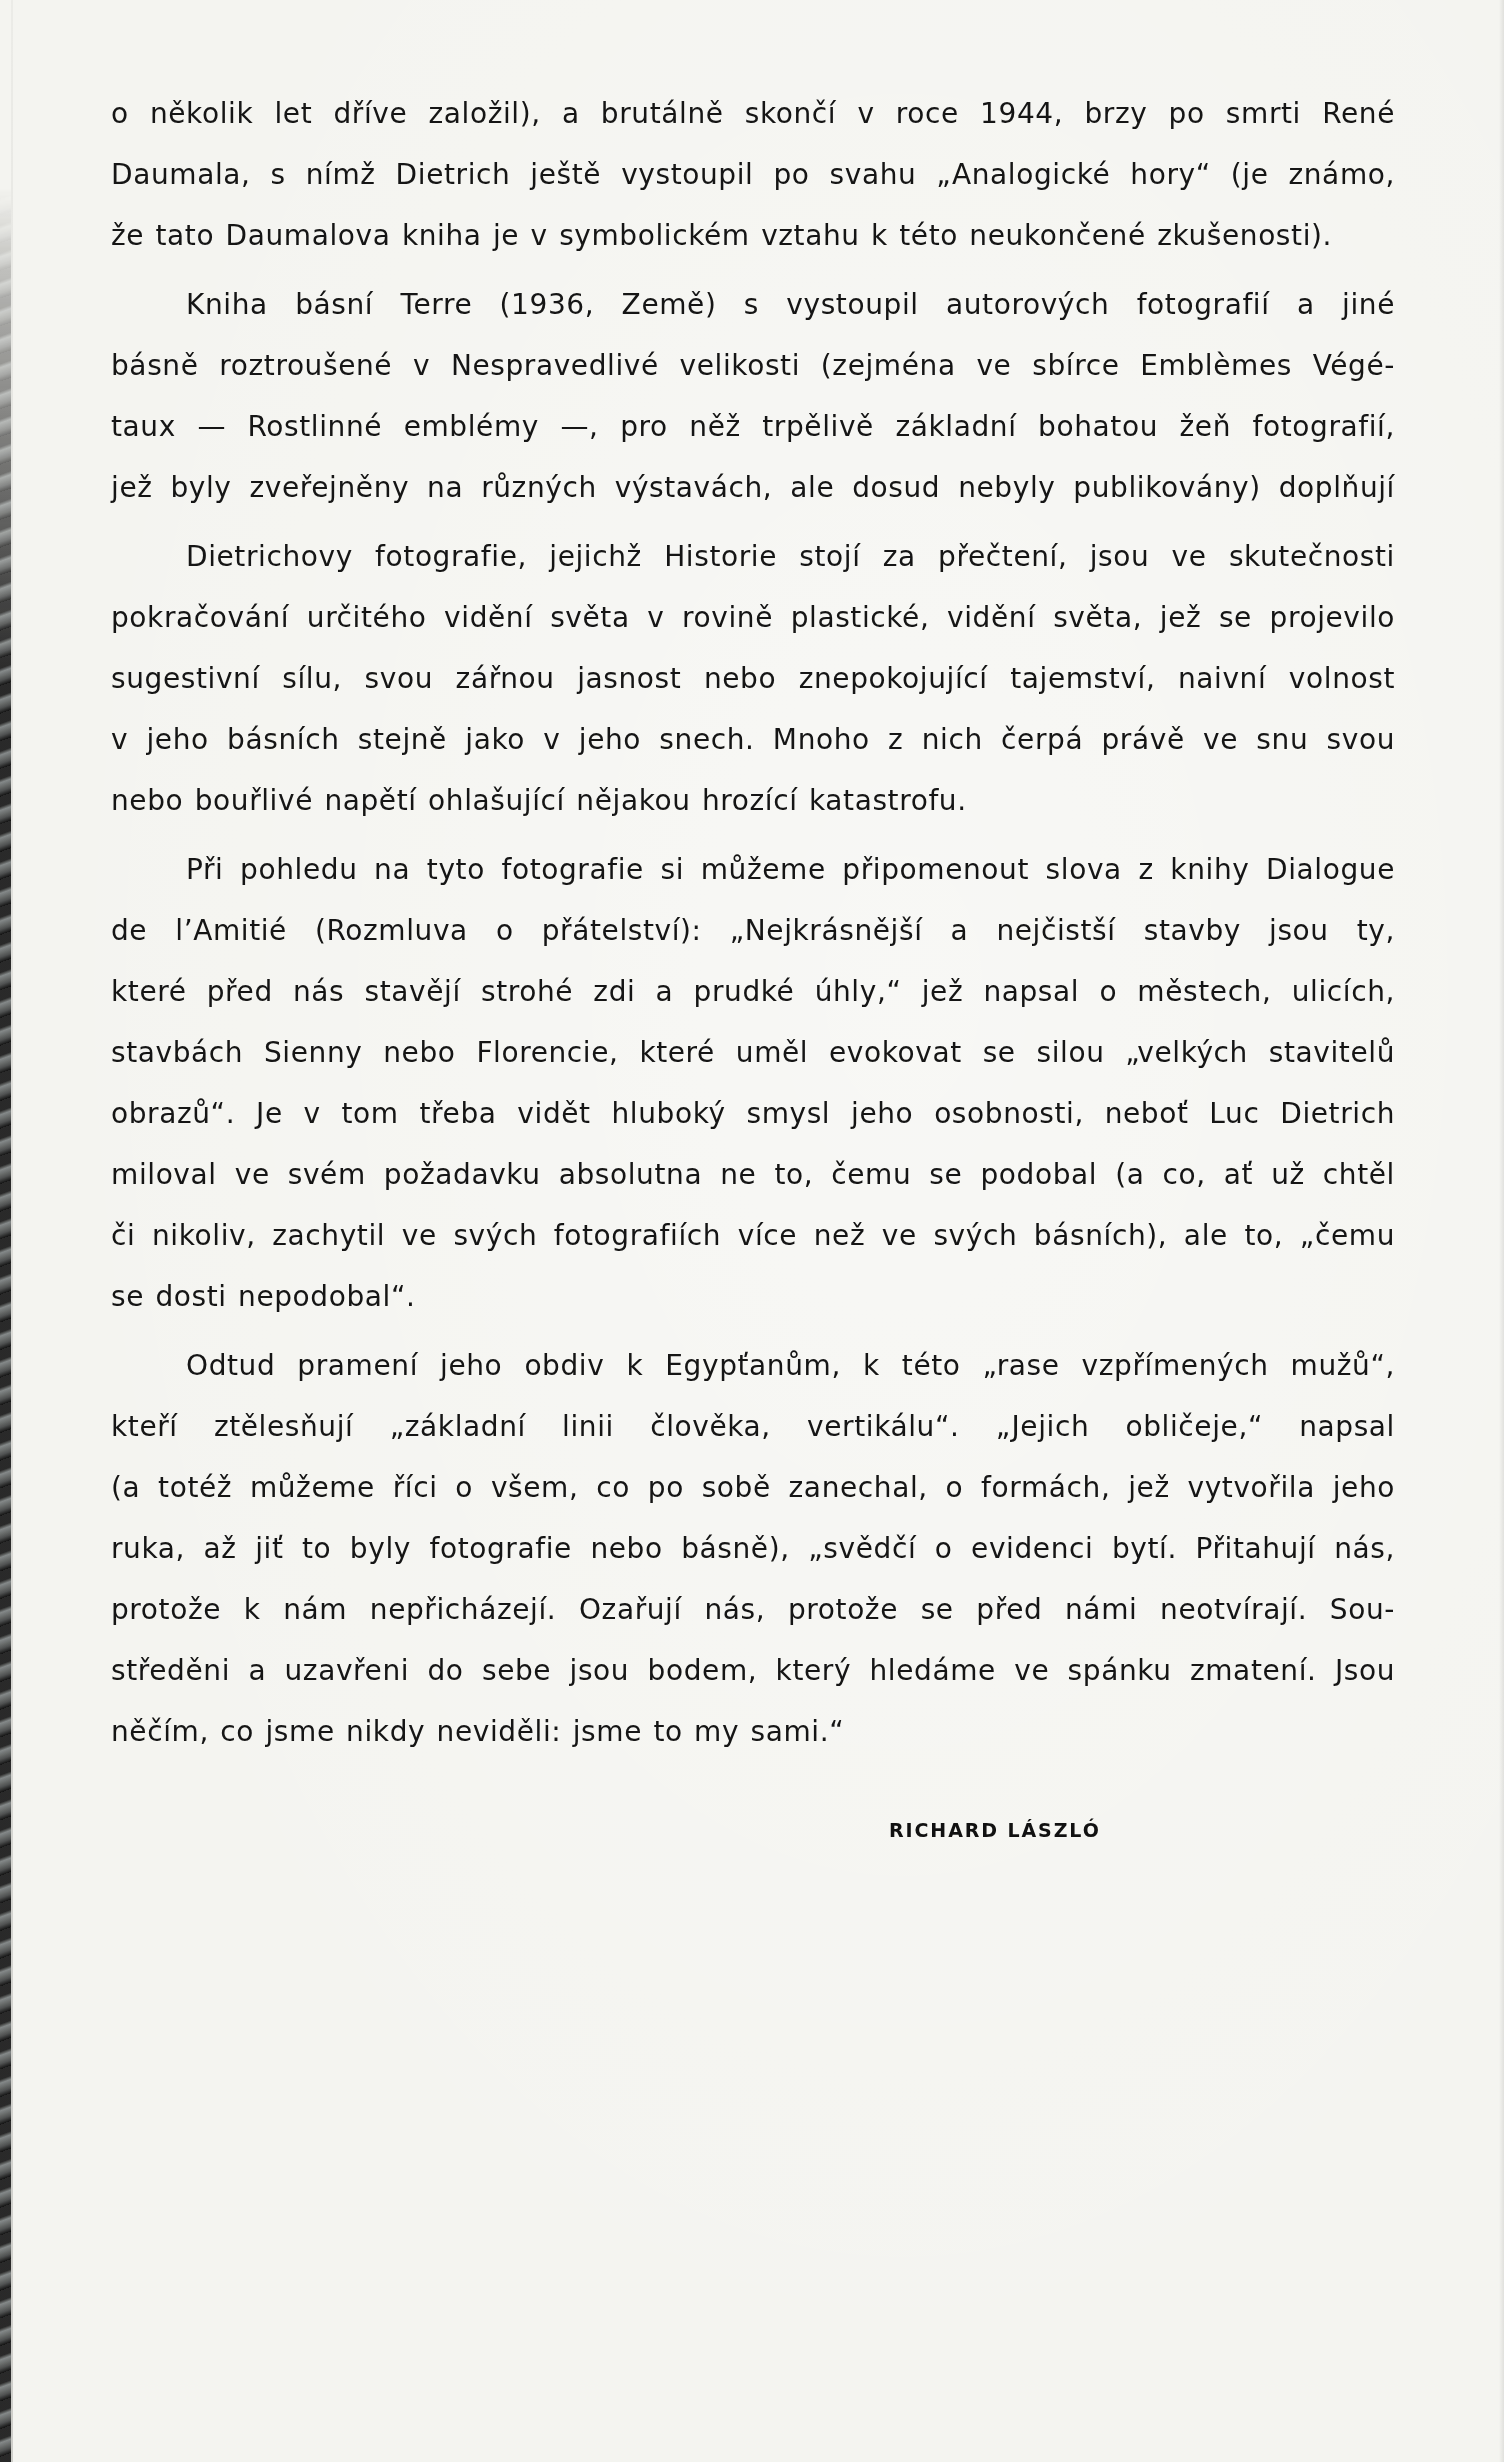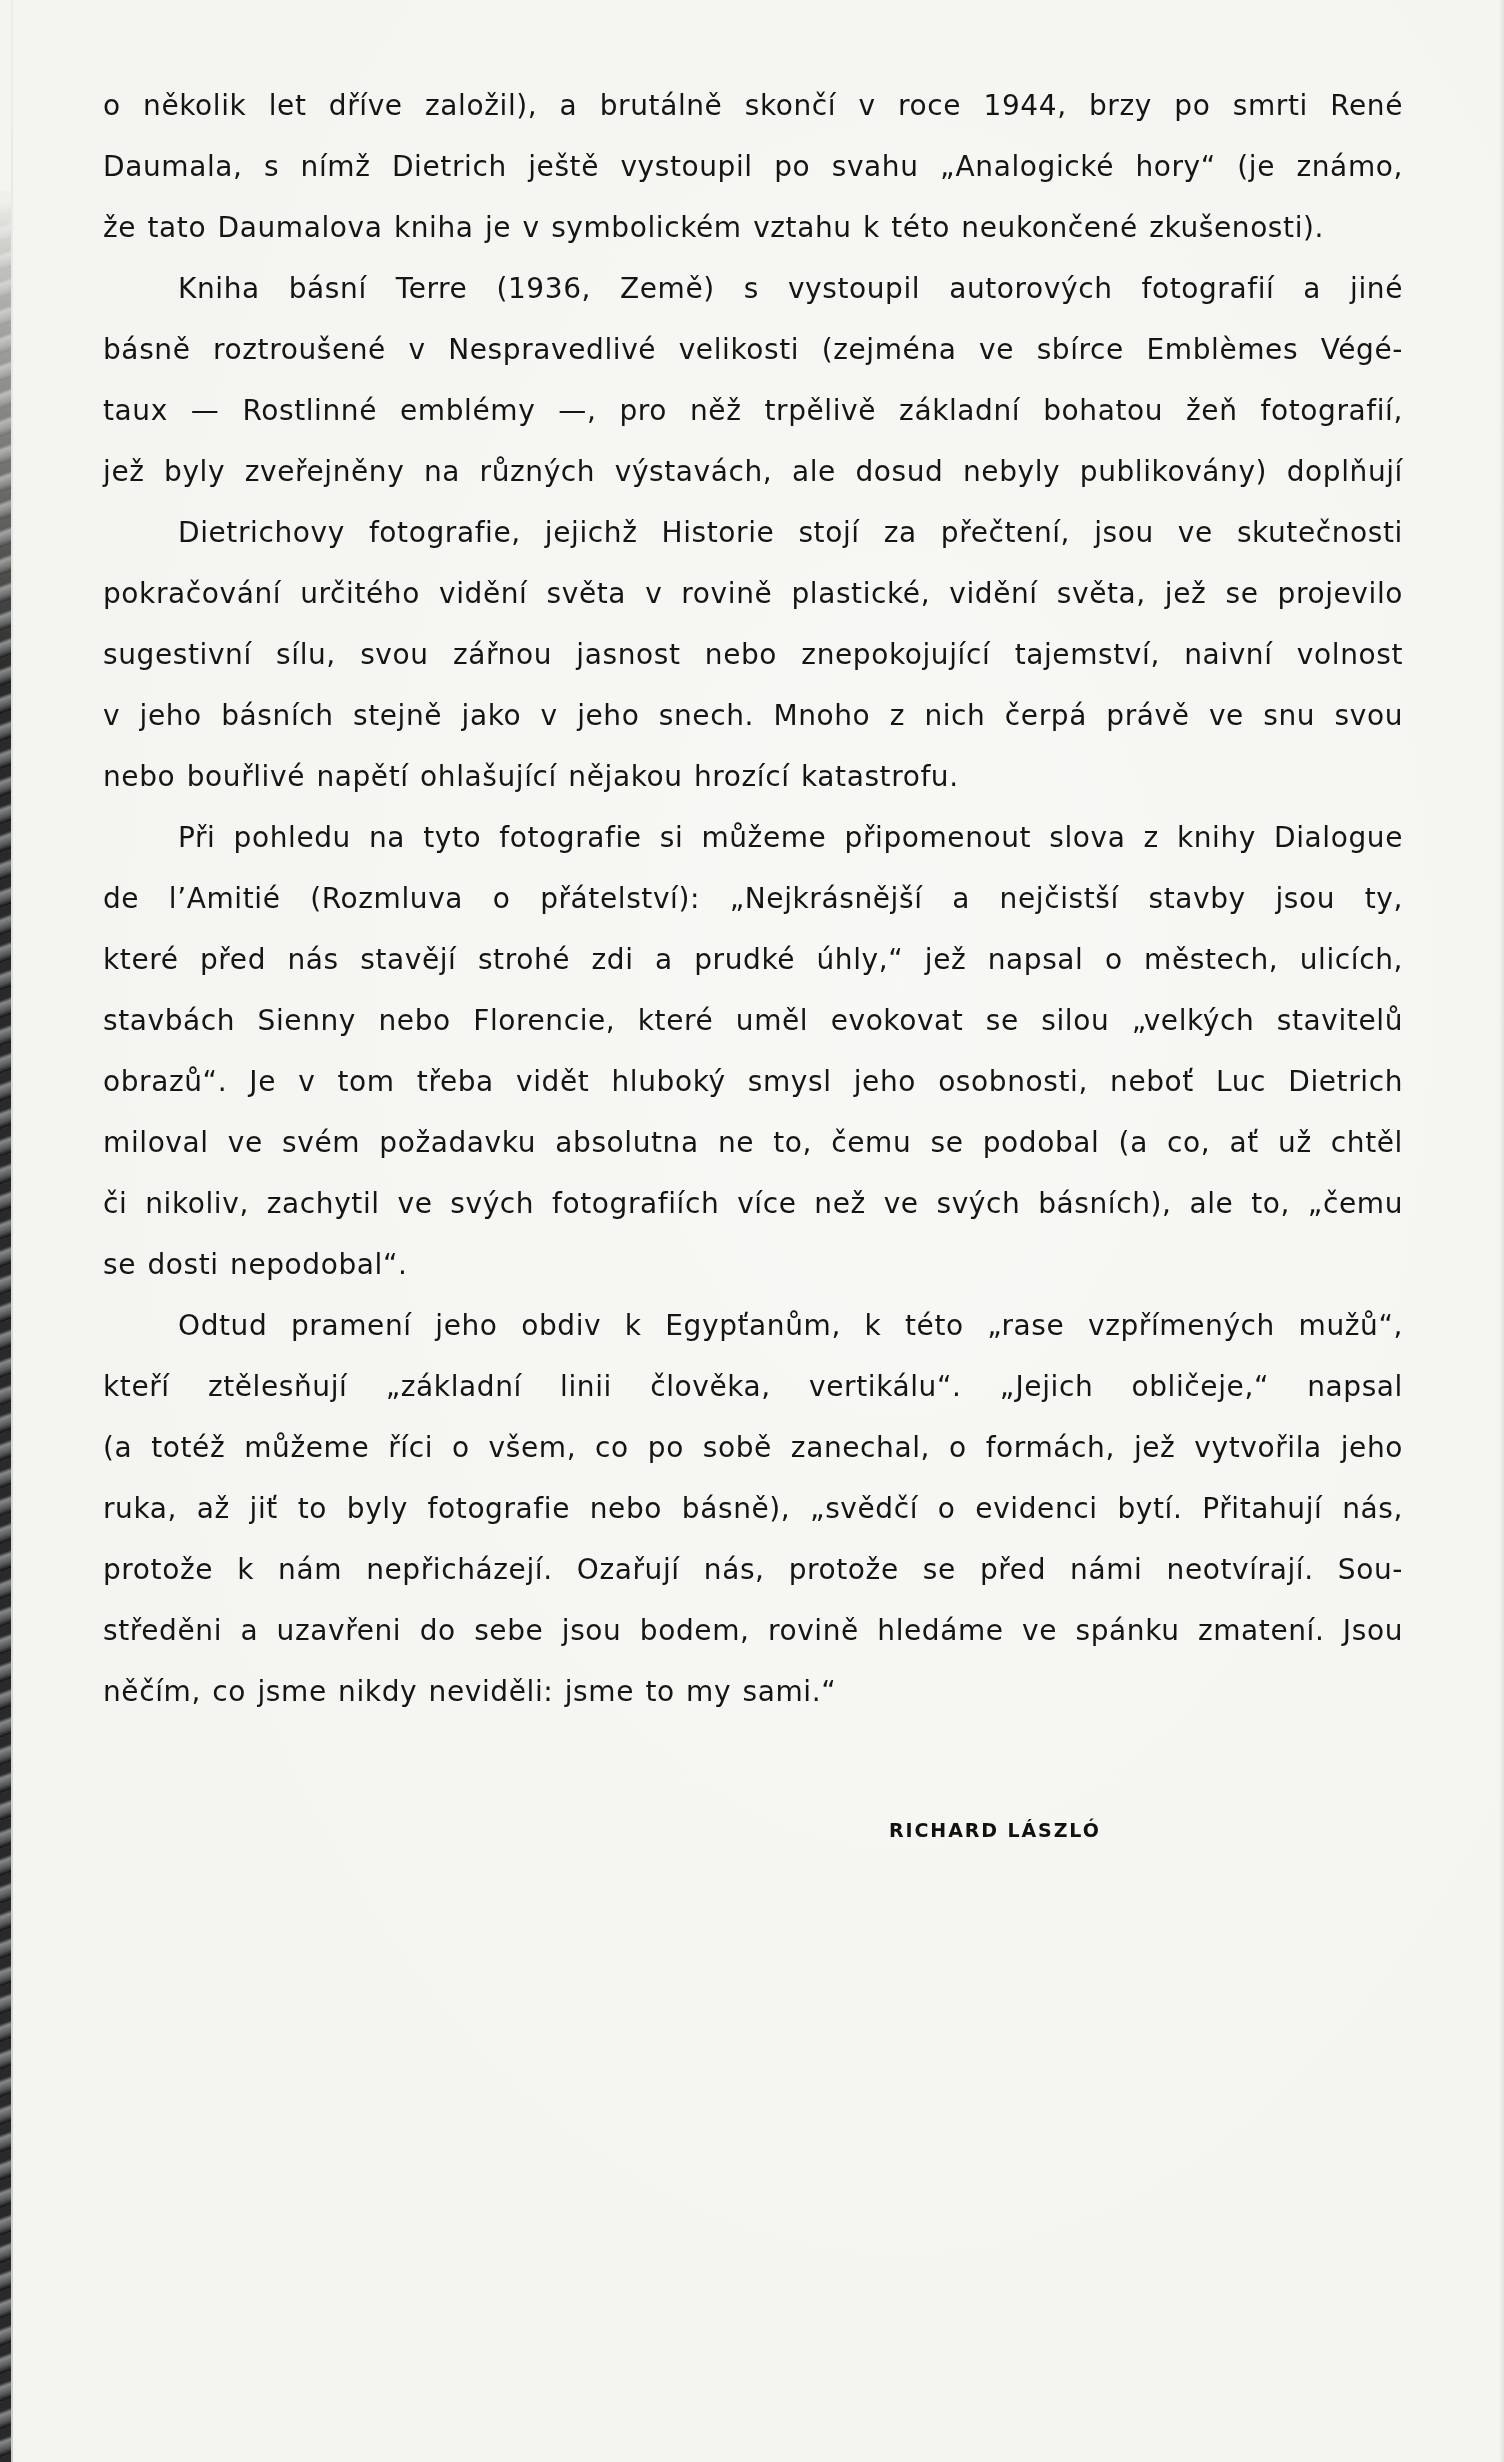--- a/index.html
+++ b/index.html
@@ -57,21 +57,21 @@
   .text-block {
     position: absolute;
     left: 103px;
     top: 75px;
     width: 1300px;
     font-size: 28px;
     line-height: 61px;
     letter-spacing: 0.6px;
     word-spacing: 1.9px;
   }
-  .para { margin: 0; padding: 0; }
+  .para { margin: 8px; padding: 0; }
   .line {
     display: block;
     white-space: nowrap;
     text-align: justify;
     text-align-last: justify;
     height: 61px;
     overflow: visible;
   }
   .line.last {
     text-align-last: left;
@@ -131,20 +131,20 @@
       <span class="line">či nikoliv, zachytil ve svých fotografiích více než ve svých básních), ale to, „čemu</span>
       <span class="line last">se dosti nepodobal“.</span>
     </div>
 
     <div class="para">
       <span class="line indent">Odtud pramení jeho obdiv k Egypťanům, k této „rase vzpřímených mužů“,</span>
       <span class="line">kteří ztělesňují „základní linii člověka, vertikálu“. „Jejich obličeje,“ napsal</span>
       <span class="line">(a totéž můžeme říci o všem, co po sobě zanechal, o formách, jež vytvořila jeho</span>
       <span class="line">ruka, až jiť to byly fotografie nebo básně), „svědčí o evidenci bytí. Přitahují nás,</span>
       <span class="line">protože k nám nepřicházejí. Ozařují nás, protože se před námi neotvírají. Sou-</span>
-      <span class="line">středěni a uzavřeni do sebe jsou bodem, rovině hledáme ve spánku zmatení. Jsou</span>
+      <span class="line">středěni a uzavřeni do sebe jsou bodem, který hledáme ve spánku zmatení. Jsou</span>
       <span class="line last">něčím, co jsme nikdy neviděli: jsme to my sami.“</span>
     </div>
   </div>
 
   <div class="signature">RICHARD LÁSZLÓ</div>
 </div>
 
 
 </body></html>

